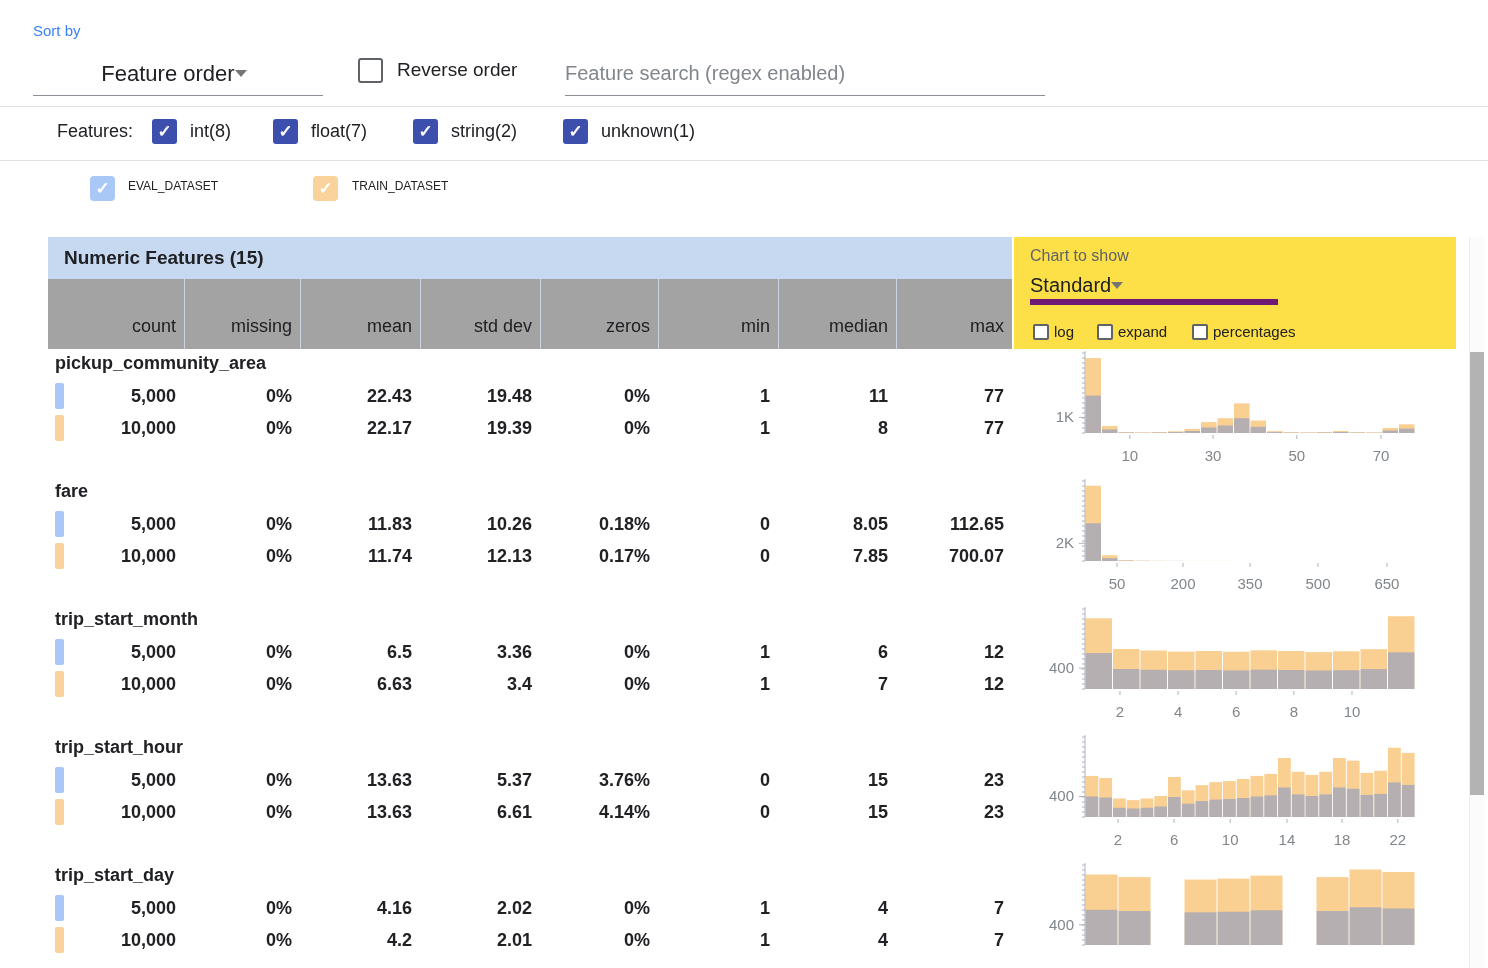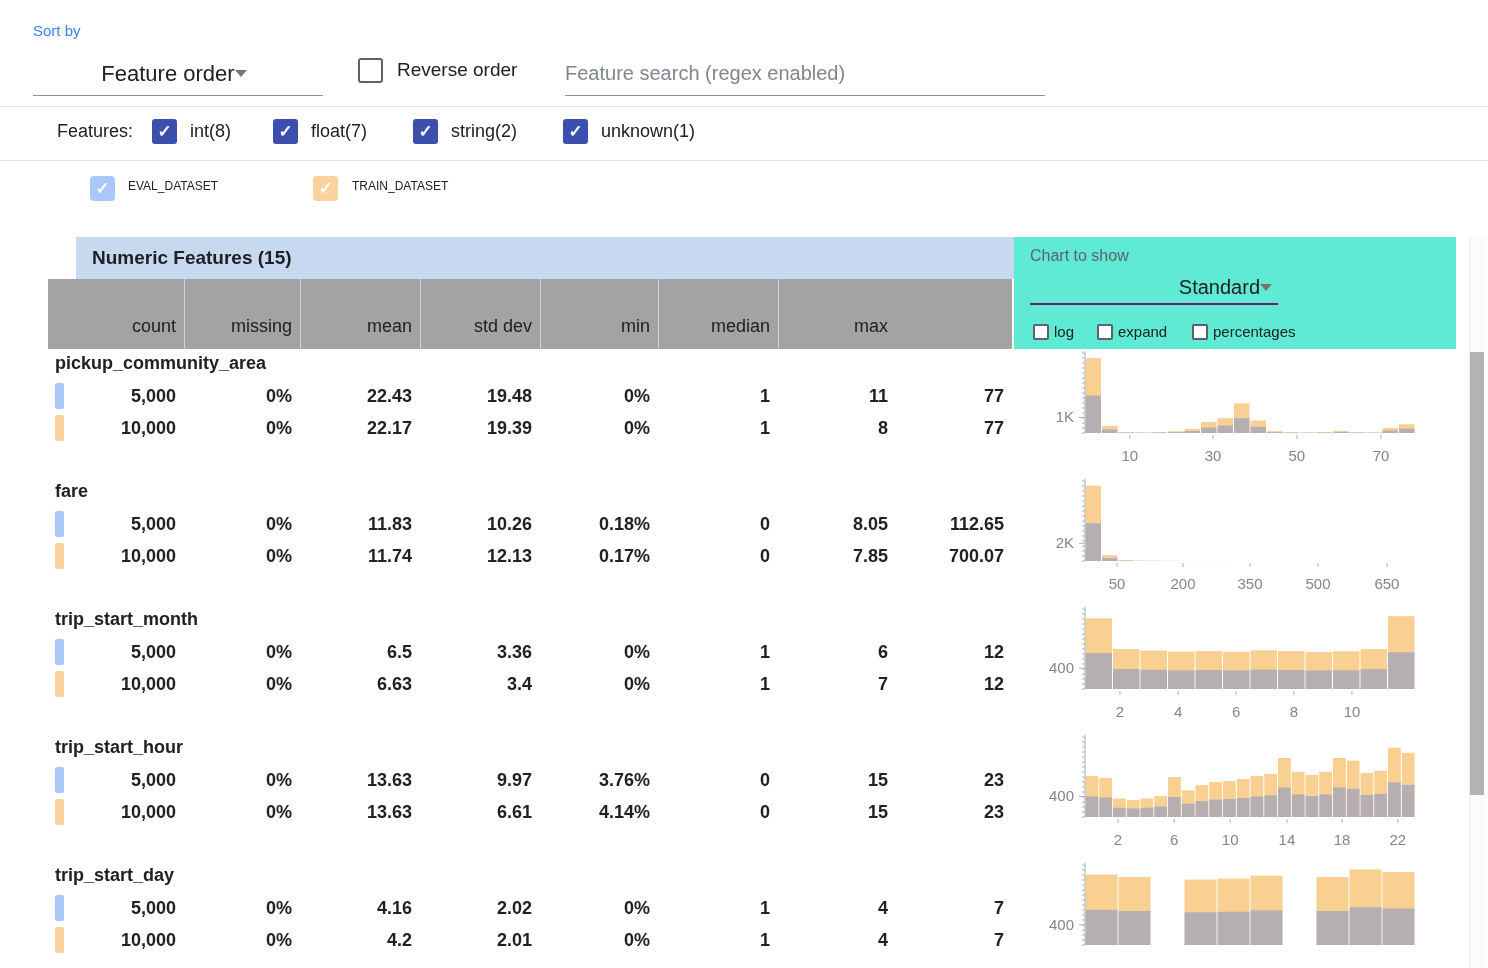--- a/index.html
+++ b/index.html
@@ -30,26 +30,26 @@
   .cb.on::after { content:"✓"; position:absolute; inset:0; display:flex; align-items:center;
     justify-content:center; color:#fff; font-size:17px; font-weight:bold; }
   .filter-cb { position:absolute; top:119px; width:25px; height:25px; }
   .filter-label { position:absolute; top:121px; font-size:18px; }
   .ds-cb { position:absolute; top:176px; width:25px; height:25px; border-radius:4px; }
   .ds-label { position:absolute; top:179px; font-size:12px; }
 
   
   #table-area { position:absolute; left:48px; top:237px; width:1408px; height:731px; }
   #title-band { position:absolute; left:0; top:0; width:964px; height:42px; background:#c7d9f0;
-    font-size:19px; font-weight:700; line-height:42px; padding-left:16px;margin-left:28px; }
-  #chart-panel { position:absolute; left:966px; top:0; width:442px; height:112px; background:#5eead4; }
+    font-size:19px; font-weight:700; line-height:42px; padding-left:16px; }
+  #chart-panel { position:absolute; left:966px; top:0; width:442px; height:112px; background:#fde047; }
   #chart-show-label { position:absolute; left:16px; top:10px; font-size:16px; color:#5f6368; }
   #chart-select { position:absolute; left:16px; top:34px; width:248px; height:34px;
-    border-bottom:2px solid #701a75; font-size:20px; display:flex; align-items:center;
-    justify-content:flex-end; padding-right:6px; cursor:pointer; }
+    border-bottom:6px solid #701a75; font-size:20px; display:flex; align-items:center;
+    justify-content:flex-start; padding-right:6px; cursor:pointer; }
   .mini-cb { position:absolute; top:87px; width:16px; height:16px; border:2px solid #5f6368;
     border-radius:2px; background:#fff; }
   .mini-label { position:absolute; top:86px; font-size:15px; }
 
   .cols { display:grid; grid-template-columns:136px 116px 120px 120px 118px 120px 118px 116px; }
   #col-headers { position:absolute; left:0; top:42px; width:964px; height:70px; background:#a3a3a3; }
   .col-h { display:flex; align-items:flex-end; justify-content:flex-end;
     padding:0 8px 12px 0; font-size:18px; border-left:1px solid #c9d4e4; }
   .col-h:first-child { border-left:none; }
 
@@ -119,20 +119,21 @@
       <div class="mini-label" style="left:104px">expand</div>
       <div class="cb mini-cb" style="left:178px"></div>
       <div class="mini-label" style="left:199px">percentages</div>
     </div>
 
     <div id="col-headers" class="cols">
       <div class="col-h">count</div>
       <div class="col-h">missing</div>
       <div class="col-h">mean</div>
       <div class="col-h">std dev</div>
+      <div class="col-h">zeros</div>
       <div class="col-h">min</div>
       <div class="col-h">median</div>
       <div class="col-h">max</div>
     </div>
 
     <div id="features-body">
         <div class="feature-block">
           <div class="feature-name">pickup_community_area</div>
           <div class="stat-row cols">
             <div class="stat-cell">5,000<span class="swatch" style="background: rgb(169, 199, 247);"></span></div>
@@ -398,21 +399,21 @@
               <line x1="328.97" y1="86" x2="328.97" y2="90" stroke="#aab2bd" stroke-width="1"></line>
               <text x="328.97" y="112" text-anchor="middle" class="tick-label">10</text>
             </svg></div>
         </div>
         <div class="feature-block">
           <div class="feature-name">trip_start_hour</div>
           <div class="stat-row cols">
             <div class="stat-cell">5,000<span class="swatch" style="background: rgb(169, 199, 247);"></span></div>
             <div class="stat-cell">0%</div>
             <div class="stat-cell">13.63</div>
-            <div class="stat-cell">9.97</div>
+            <div class="stat-cell">5.37</div>
             <div class="stat-cell">3.76%</div>
             <div class="stat-cell">0</div>
             <div class="stat-cell">15</div>
             <div class="stat-cell">23</div>
           </div>
           <div class="stat-row cols">
             <div class="stat-cell">10,000<span class="swatch" style="background: rgb(250, 210, 155);"></span></div>
             <div class="stat-cell">0%</div>
             <div class="stat-cell">13.63</div>
             <div class="stat-cell">6.61</div>

